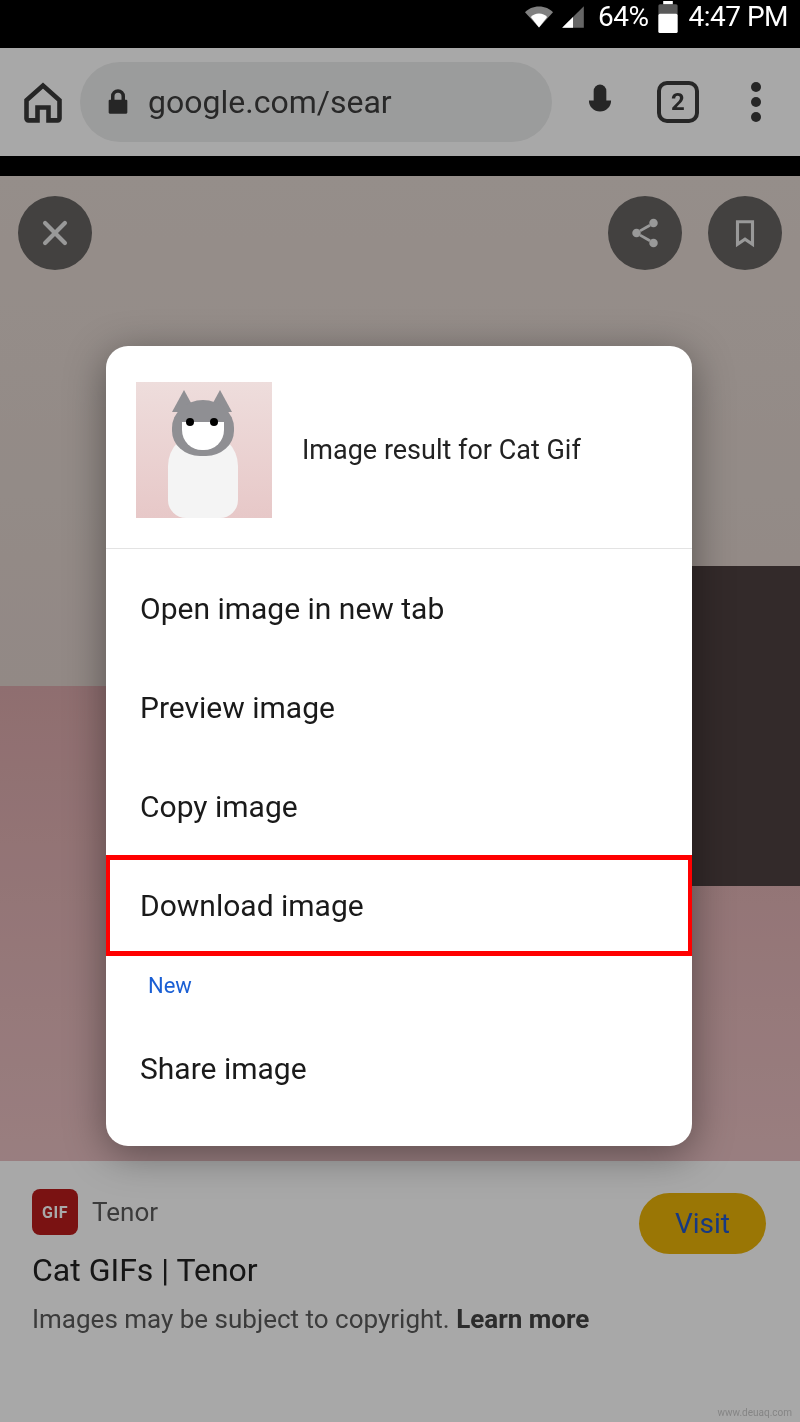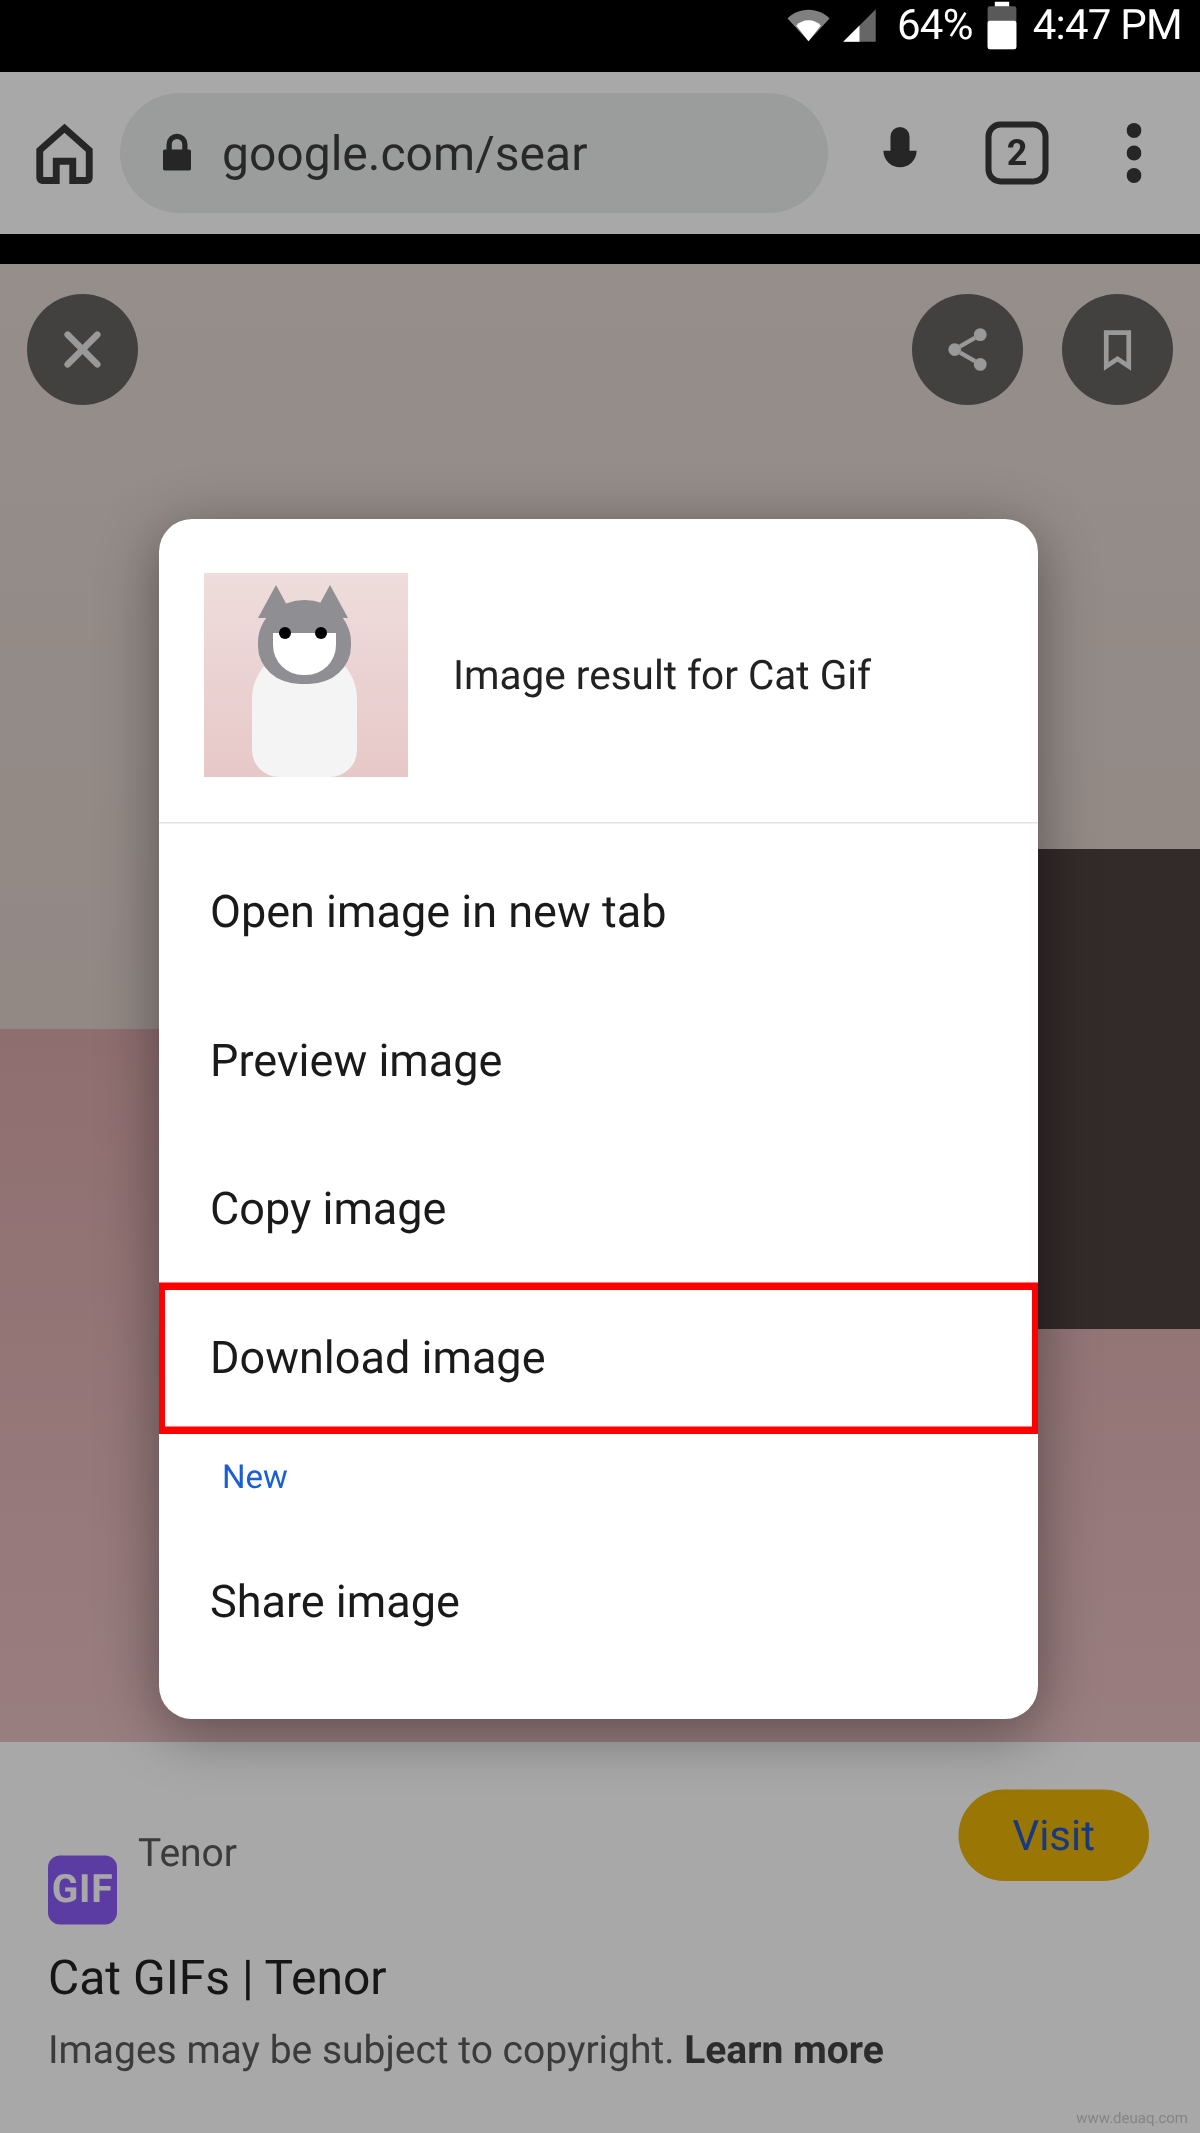--- a/index.html
+++ b/index.html
@@ -81,23 +81,23 @@
     .bottom-info {
       position: absolute;
       top: 1161px;
       left: 0; right: 0;
       height: 261px;
       background: #fff;
       padding: 28px 32px 0 32px;
     }
     .tenor-row { display:flex; align-items:center; gap: 14px; }
     .gif-badge {
-      width: 46px; height: 46px; background: #8b5cf6; border-radius: 8px;
+      width: 46px; height: 46px; background: #b91c1c; border-radius: 8px;
       display:flex; align-items:center; justify-content:center;
-      color:#fff; font-size: 26px; font-weight: 700; letter-spacing: 0.5px; margin-top: 48px;
+      color:#fff; font-size: 16px; font-weight: 700; letter-spacing: 0.5px;
     }
     .tenor-label { font-size: 26px; color: #5a5a5a; }
     .visit-pill {
       position:absolute; right: 34px; top: 32px;
       background: #eab308; color: #2357c5;
       padding: 14px 36px; border-radius: 32px;
       font-size: 28px;
     }
     .result-title { margin-top: 16px; font-size: 32px; color: #222; }
     .copyright-row { margin-top: 15px; font-size: 26px; color: #5a5a5a; }

